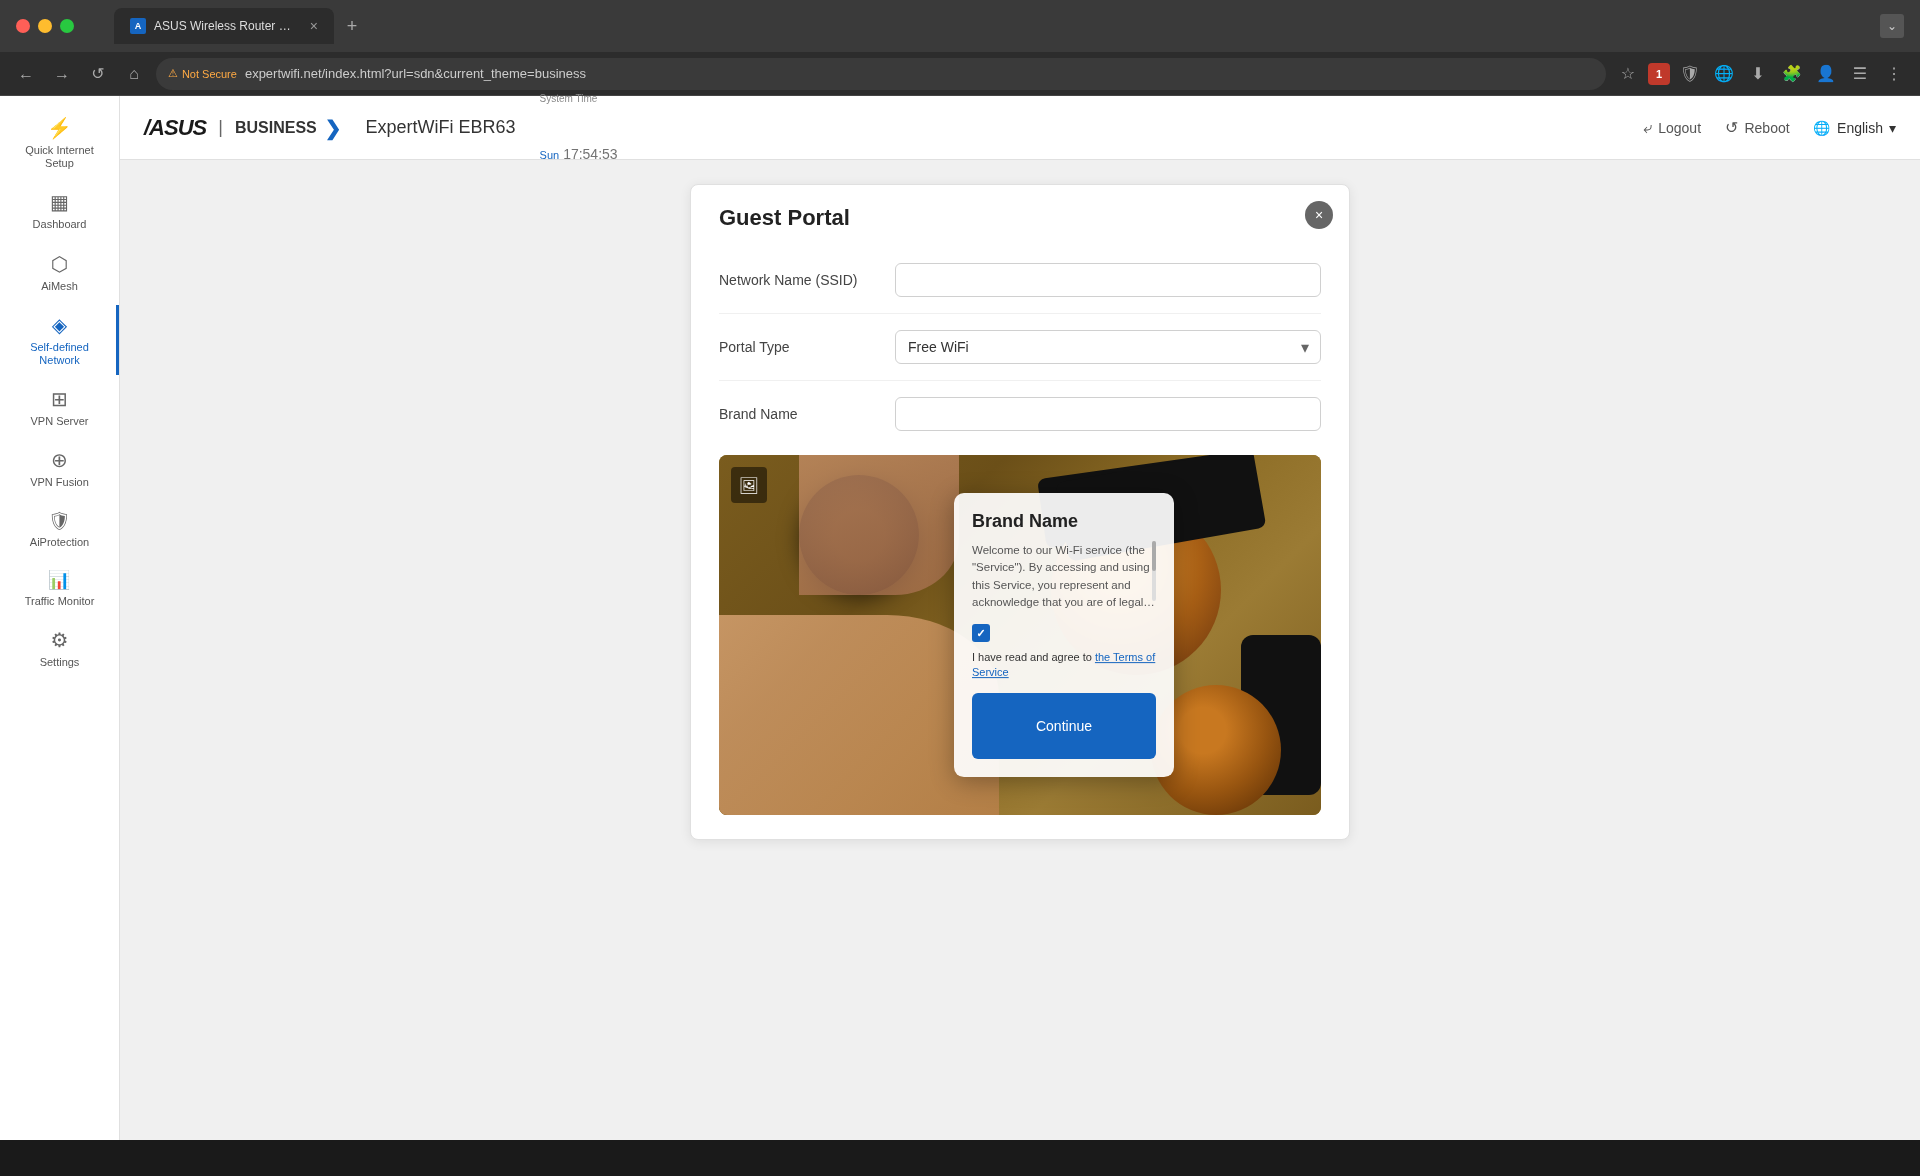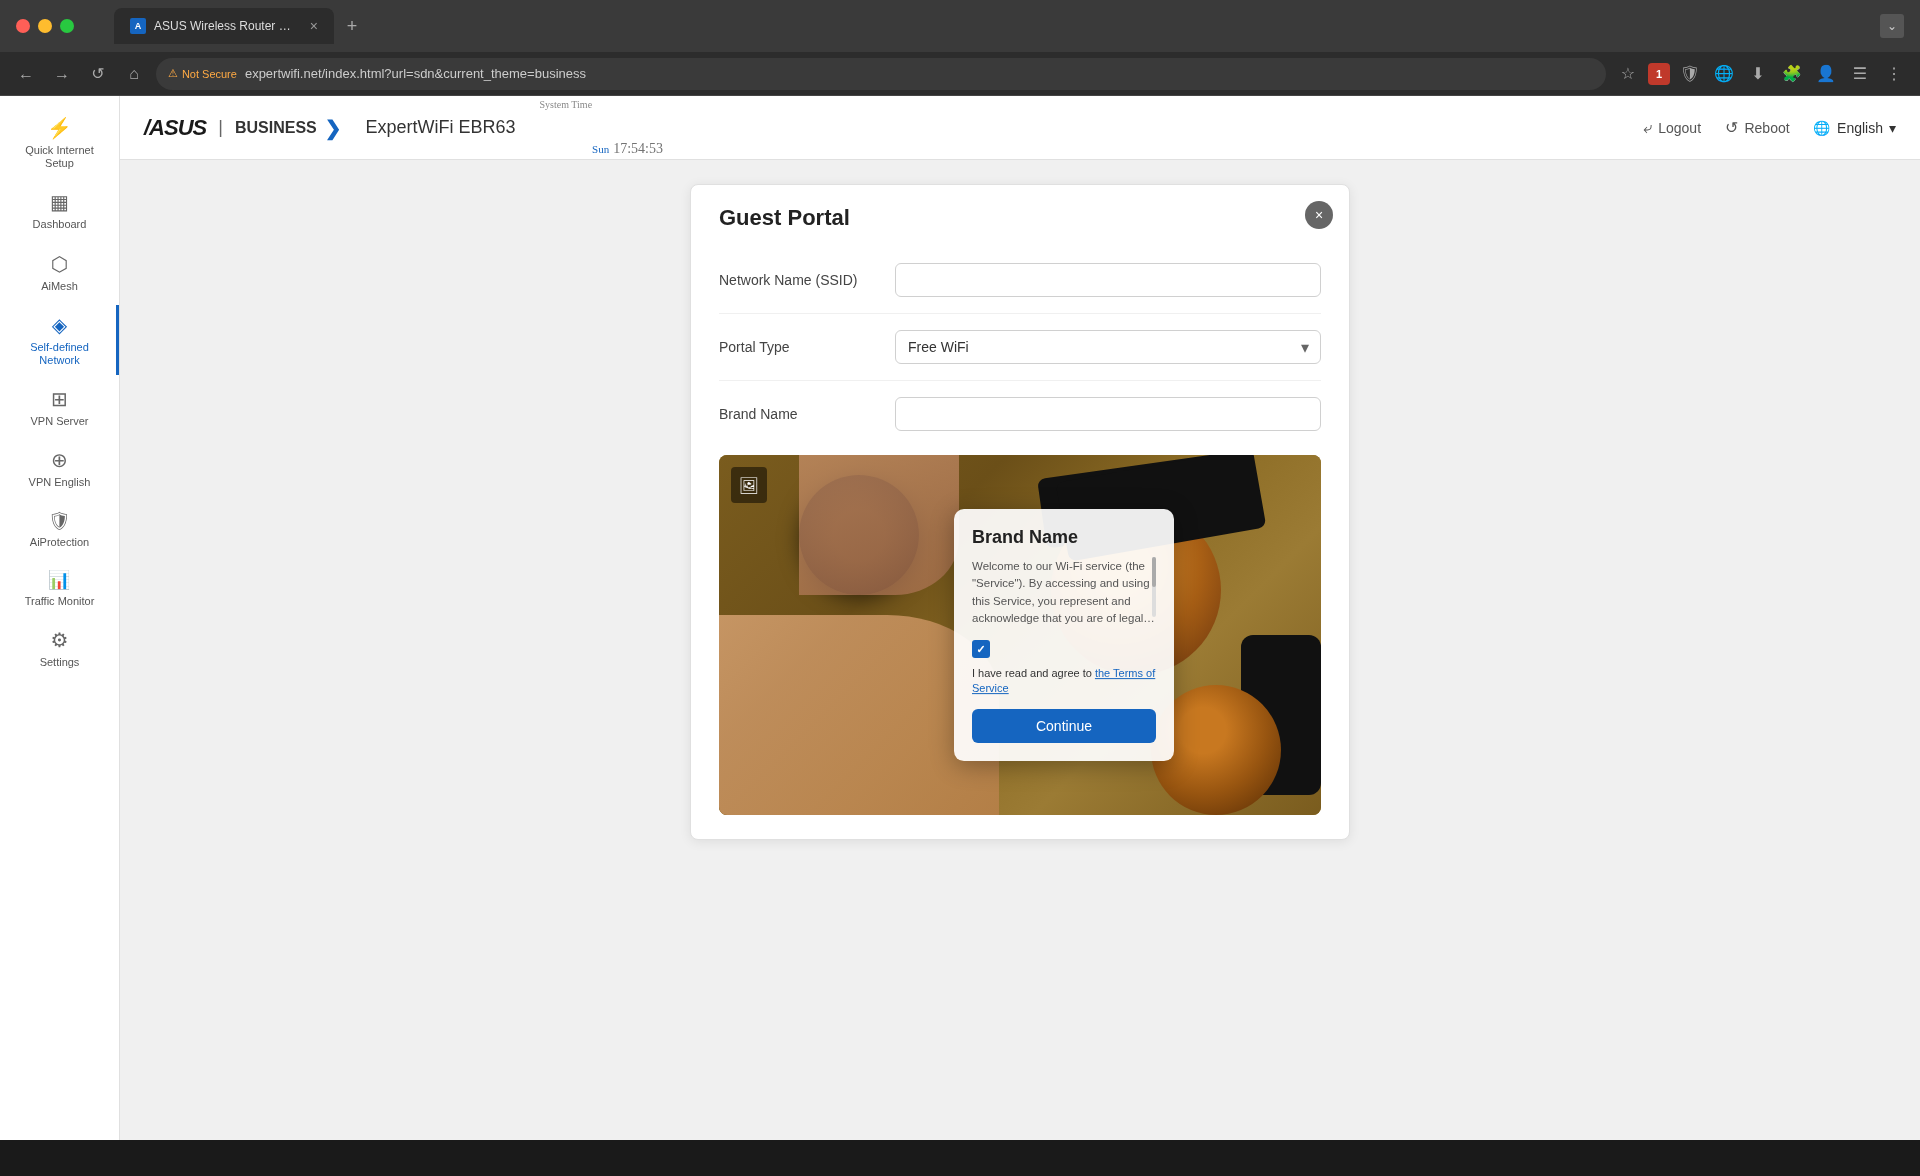--- a/index.html
+++ b/index.html
@@ -279,22 +279,21 @@
     .device-name {
       font-size: 18px;
       font-weight: 500;
       color: #333;
       margin-left: 16px;
     }
 
     .system-time {
       margin-left: 24px;
       display: flex;
-      flex-direction: row;
-      font-family: Liberation Serif, serif;
+      flex-direction: column;
     }
 
     .system-time .label {
       font-size: 10px;
       color: #888;
     }
 
     .system-time .day {
       font-size: 11px;
       color: #1565c0;
@@ -593,21 +592,21 @@
       color: #1565c0;
       text-decoration: underline;
     }
 
     .continue-btn {
       width: 100%;
       background: #1565c0;
       color: white;
       border: none;
       border-radius: 6px;
-      padding: 9px;
+      padding: 25px;
       font-size: 14px;
       font-weight: 500;
       cursor: pointer;
       text-align: center;
     }
 
   </style>
 </head>
 <body>
 
@@ -679,21 +678,21 @@
       <span class="icon">◈</span>
       <span class="label" style="white-space:pre-line;">Self-defined
 Network</span>
     </div>
     <div class="sidebar-item">
       <span class="icon">⊞</span>
       <span class="label">VPN Server</span>
     </div>
     <div class="sidebar-item">
       <span class="icon">⊕</span>
-      <span class="label">VPN English</span>
+      <span class="label">VPN Fusion</span>
     </div>
     <div class="sidebar-item">
       <span class="icon" style="font-size:18px;">🛡</span>
       <span class="label">AiProtection</span>
     </div>
     <div class="sidebar-item">
       <span class="icon" style="font-size:18px;">📊</span>
       <span class="label">Traffic Monitor</span>
     </div>
     <div class="sidebar-item">

